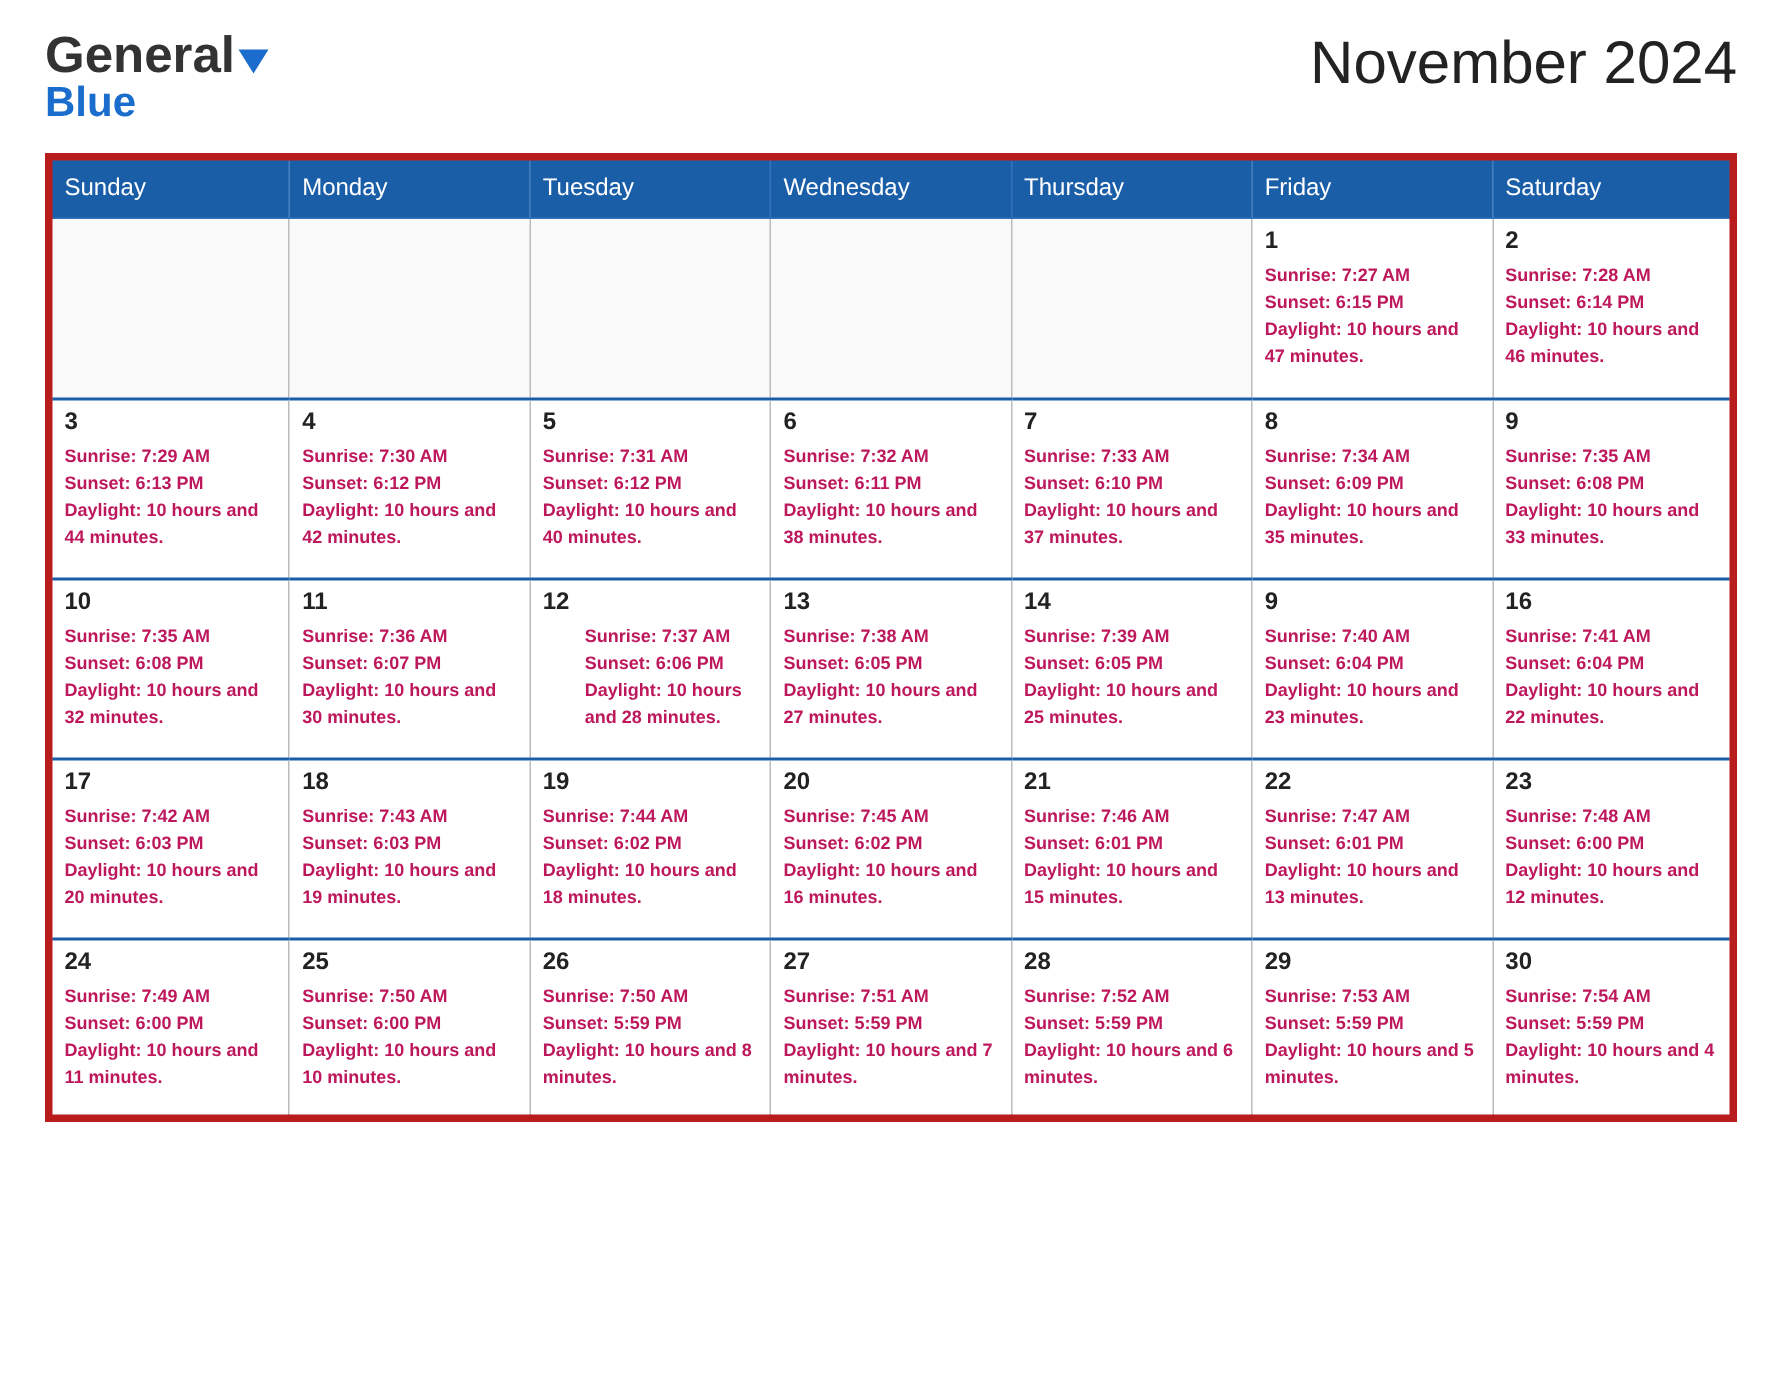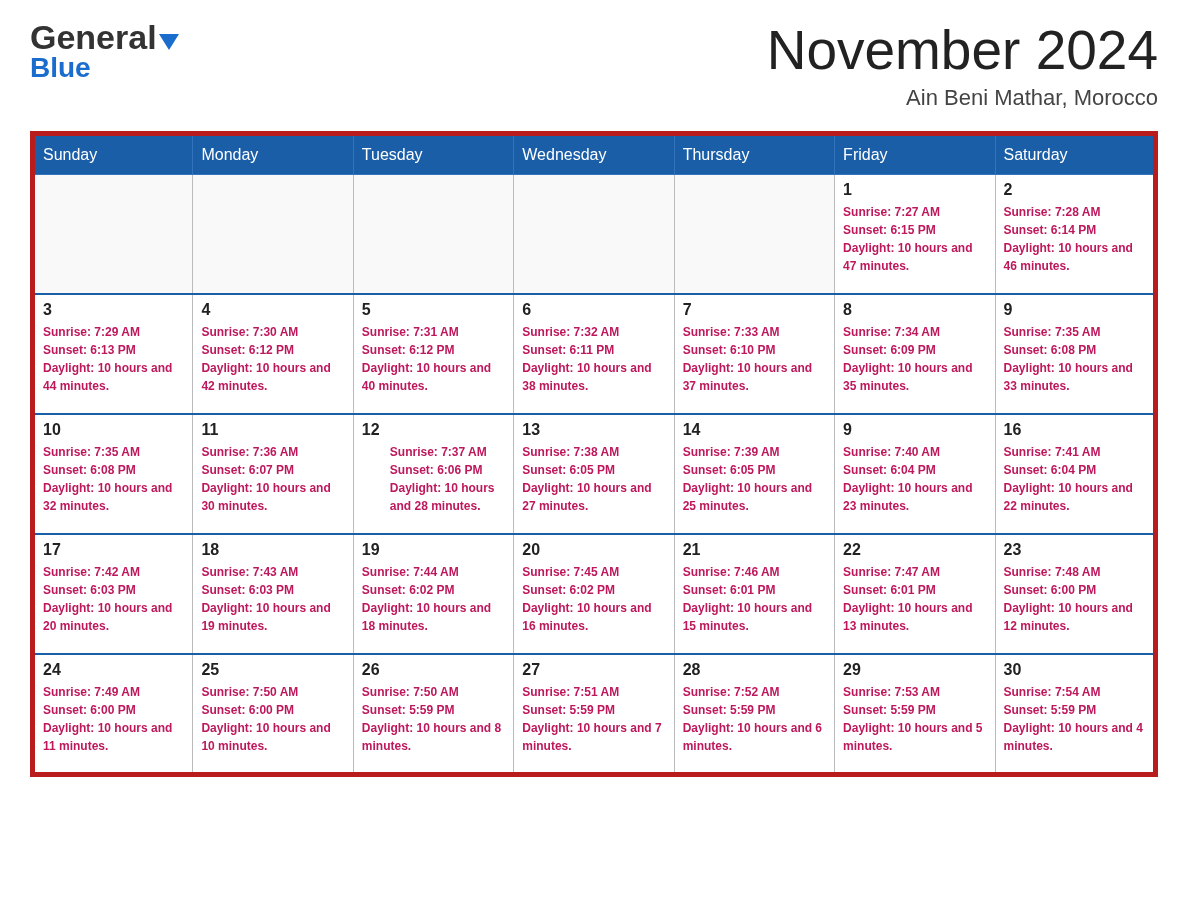--- a/index.html
+++ b/index.html
@@ -42,21 +42,21 @@
       border-top: 16px solid #1a6dcc;
       margin-left: 2px;
       vertical-align: middle;
       position: relative;
       top: -3px;
     }
     .title-section {
       text-align: right;
     }
     .main-title {
-      font-size: 55px;
+      font-size: 40px;
       font-weight: normal;
       color: #222;
       line-height: 1.1;
     }
     .subtitle {
       font-size: 22px;
       color: #444;
       margin-top: 4px;
     }
     .calendar {
@@ -108,21 +108,20 @@
 
 <div class="header">
   <div class="logo">
     <div>
       <span class="logo-general">General</span><span class="logo-triangle"></span>
     </div>
     <div class="logo-blue">Blue</div>
   </div>
   <div class="title-section">
     <div class="main-title">November 2024</div>
-    <div class="subtitle">Ain Beni Mathar, Morocco</div>
   </div>
 </div>
 
 <table class="calendar">
   <thead>
     <tr>
       <th>Sunday</th>
       <th>Monday</th>
       <th>Tuesday</th>
       <th>Wednesday</th>

